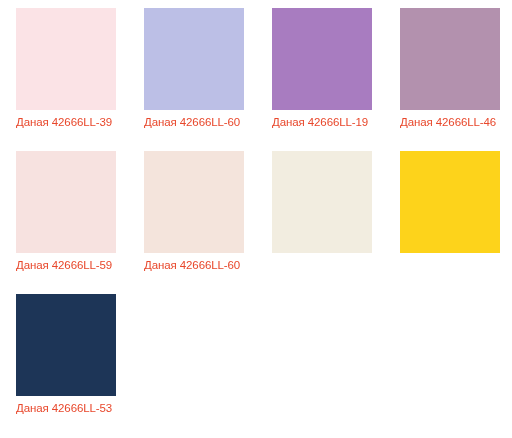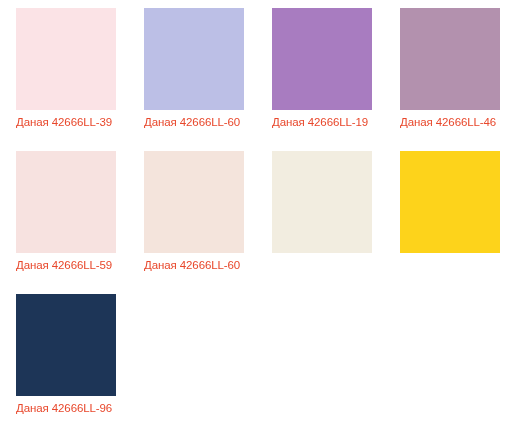--- a/index.html
+++ b/index.html
@@ -79,15 +79,15 @@
     <span class="swatch-label">Даная 42666LL-60</span>
   </div>
     <div class="swatch-cell">
     <span class="swatch-chip" title="Даная 42666LL-61" style="background: rgb(242, 237, 224);"></span>
   </div>
     <div class="swatch-cell">
     <span class="swatch-chip" title="Даная 42666LL-86" style="background: rgb(253, 211, 27);"></span>
   </div>
     <div class="swatch-cell">
     <span class="swatch-chip" title="Даная 42666LL-96" style="background: rgb(29, 53, 87);"></span>
-    <span class="swatch-label">Даная 42666LL-96</span>
+    <span class="swatch-label">Даная 42666LL-53</span>
   </div>
   </div>
 
 </body></html>

